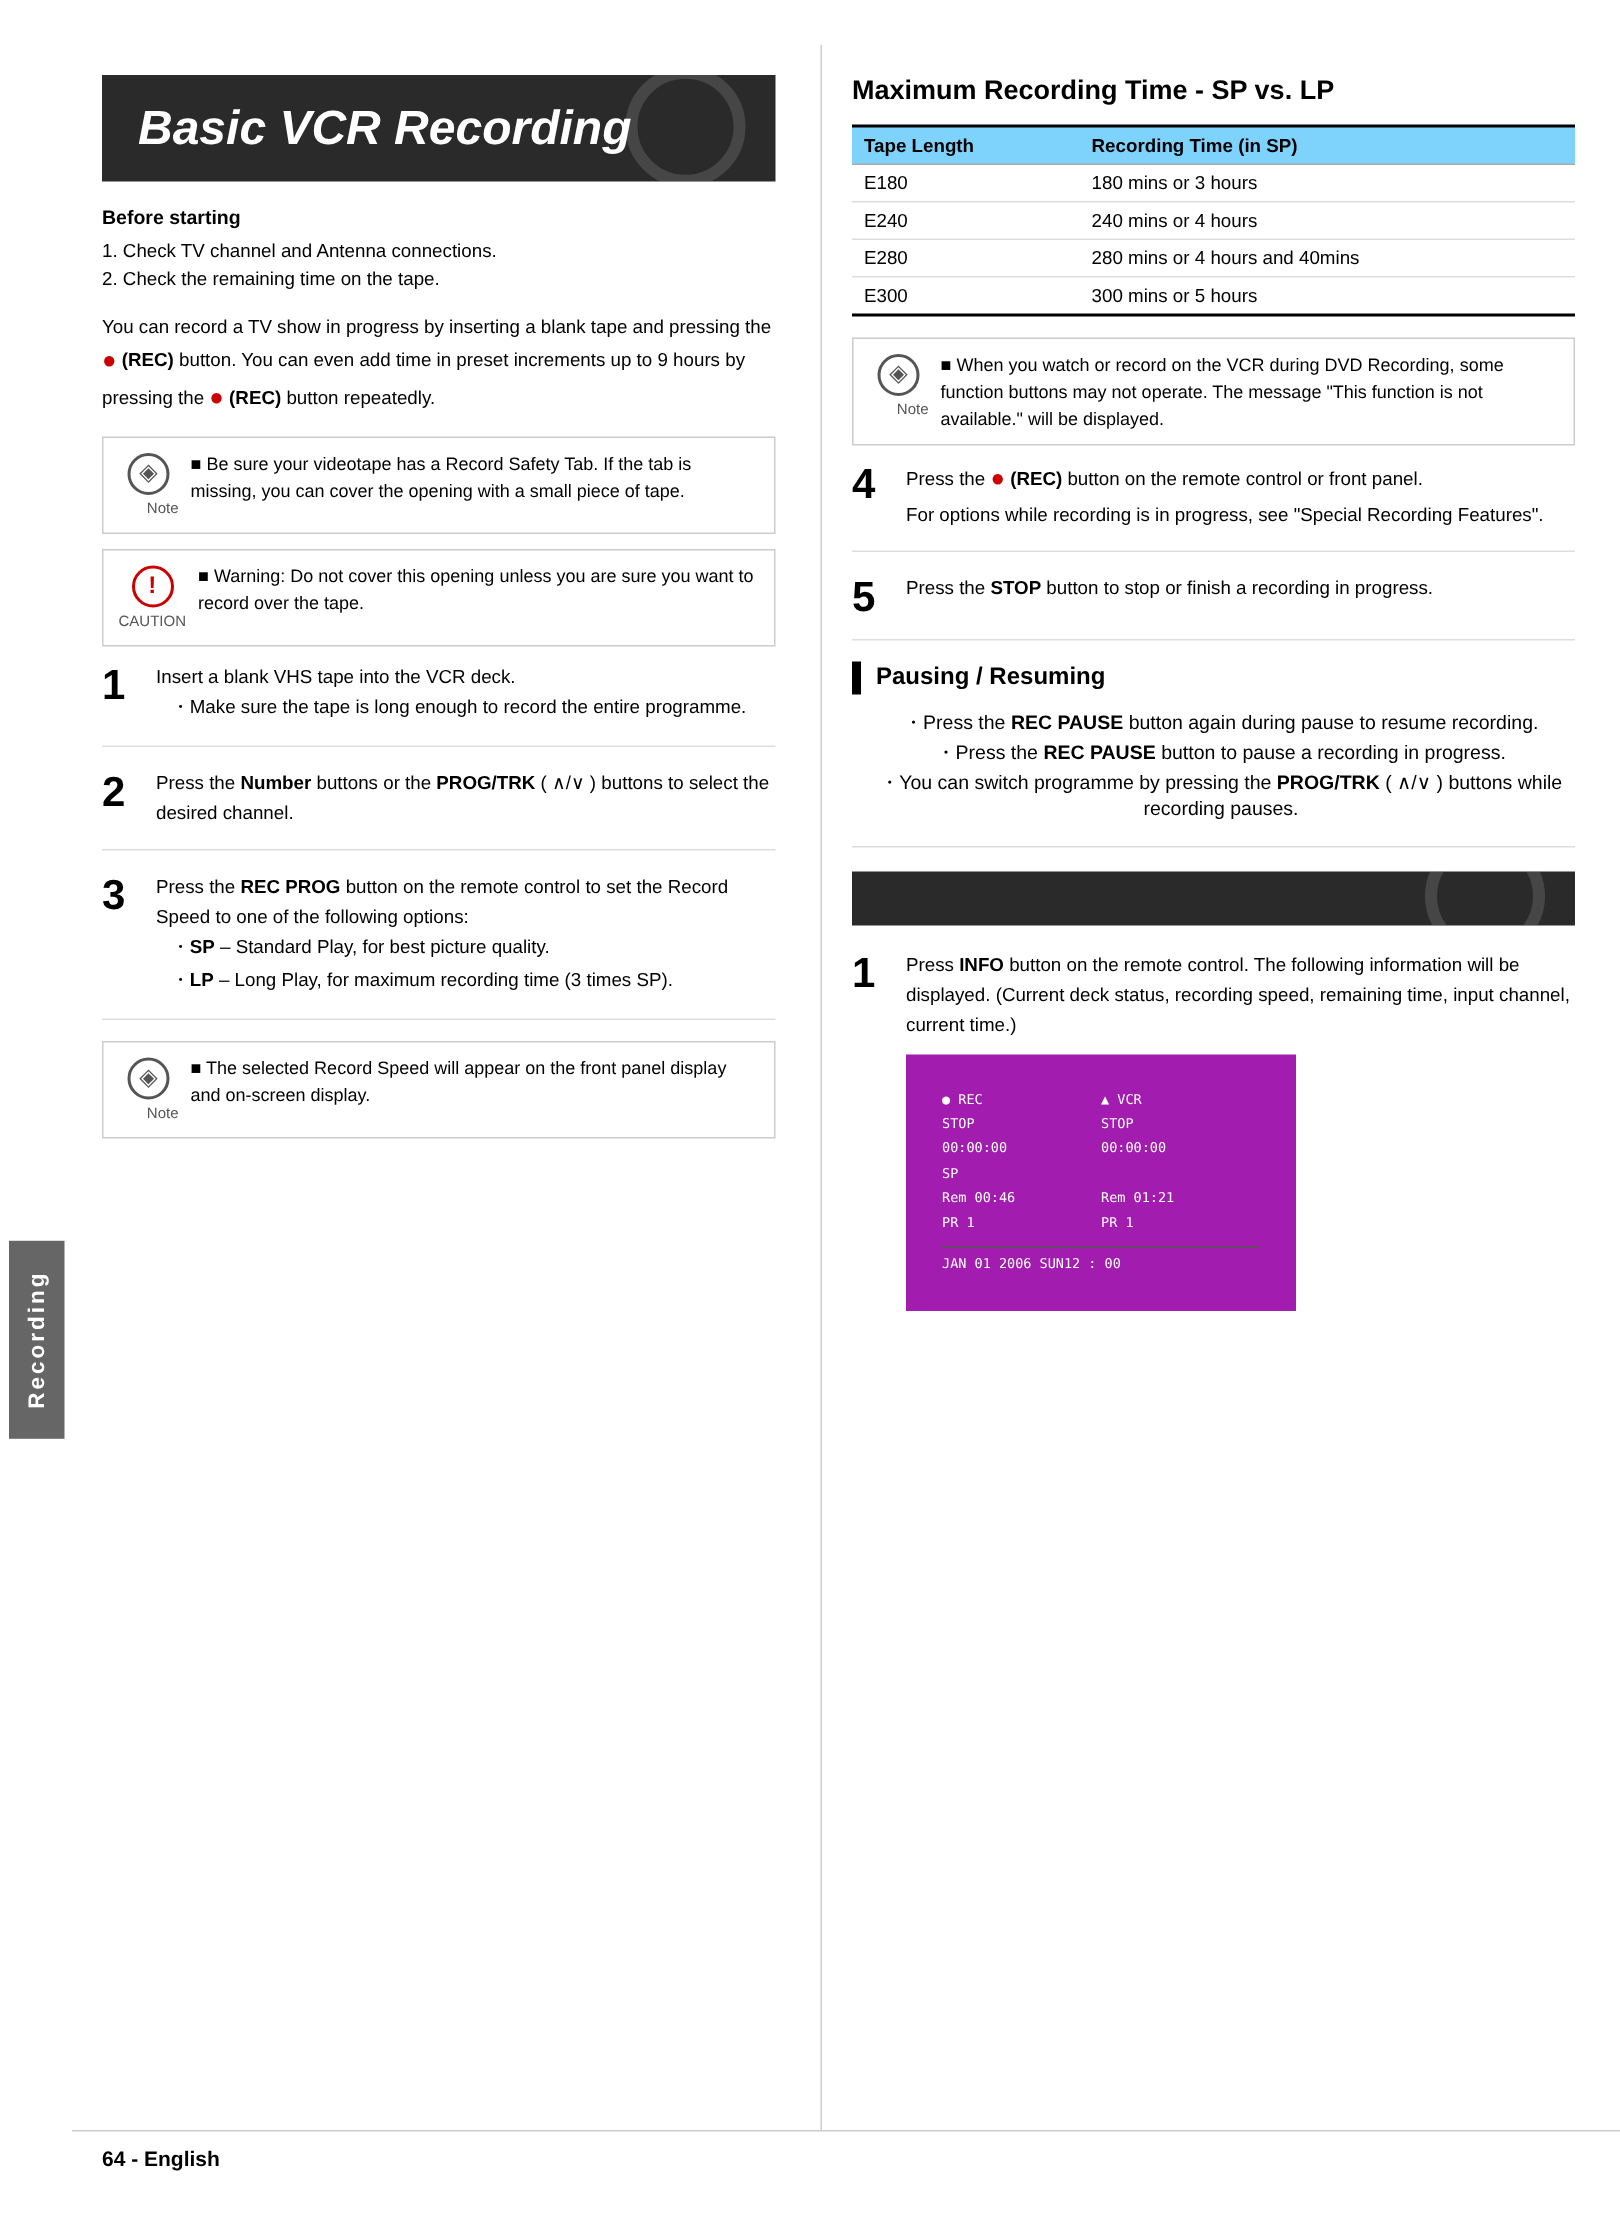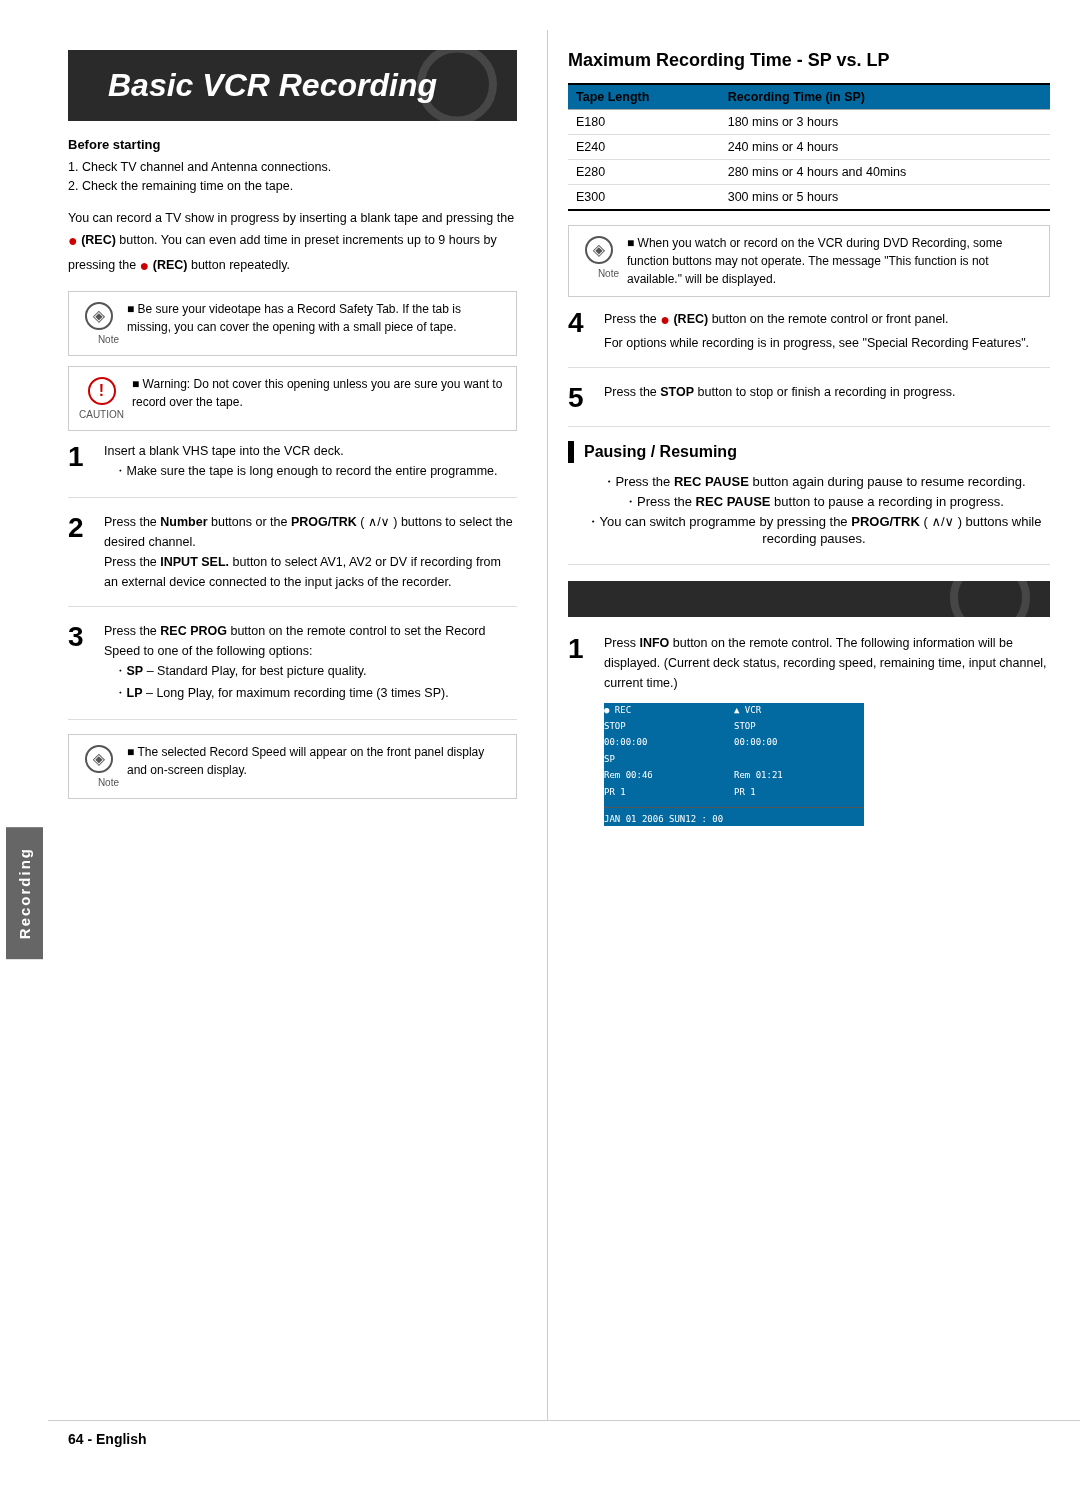--- a/index.html
+++ b/index.html
@@ -53,21 +53,21 @@
       border-right: 1px solid #ccc;
     }
     .right-col {
       flex: 1;
       padding: 20px 30px 20px 20px;
     }
     
     .section-banner {
       background: #2a2a2a;
       color: #fff;
-      padding: 18px 40px;
+      padding: 18px 24px;
       margin-bottom: 16px;
       position: relative;
       overflow: hidden;
     }
     .section-banner h1 {
       font-size: 32px;
       font-weight: 900;
       font-style: italic;
       color: #fff;
       line-height: 1.1;
@@ -189,21 +189,21 @@
       border-collapse: collapse;
       font-size: 12.5px;
       margin-bottom: 14px;
     }
     .recording-table th {
       border-top: 2px solid #000;
       border-bottom: 1px solid #aaa;
       padding: 5px 8px;
       text-align: left;
       font-weight: bold;
-      background: #0369a1;
+      background: #7dd3fc;
     }
     .recording-table td {
       padding: 5px 8px;
       border-bottom: 1px solid #ddd;
     }
     .recording-table tr:last-child td {
       border-bottom: 2px solid #000;
     }
     
     .subsection-title {
@@ -215,24 +215,24 @@
     }
     .bar-accent {
       width: 6px;
       height: 22px;
       background: #000;
       display: inline-block;
       margin-right: 10px;
     }
     
     .screen-mockup {
-      background: #0369a1;
+      background: #a21caf;
       color: #fff;
       width: 260px;
-      padding: 0;
+      padding: 24px;
       font-size: 9px;
       font-family: monospace;
       margin-top: 10px;
     }
     .screen-inner {
       display: flex;
       justify-content: space-between;
     }
     .screen-col {
       flex: 1;
@@ -316,21 +316,20 @@
           <div class="step-content">
             <span>Insert a blank VHS tape into the VCR deck.</span>
             <div class="bullet-point">Make sure the tape is long enough to record the entire programme.</div>
           </div>
         </div>
 
         <div class="step">
           <div class="step-num">2</div>
           <div class="step-content">
             <span>Press the <b>Number</b> buttons or the <b>PROG/TRK</b> ( ∧/∨ ) buttons to select the desired channel.</span><br>
-            <span>Press the <b>INPUT SEL.</b> button to select AV1, AV2 or DV if recording from an external device connected to the input jacks of the recorder.</span>
           </div>
         </div>
 
         <div class="step">
           <div class="step-num">3</div>
           <div class="step-content">
             <span>Press the <b>REC PROG</b> button on the remote control to set the Record Speed to one of the following options:</span>
             <div class="bullet-point"><b>SP</b> – Standard Play, for best picture quality.</div>
             <div class="bullet-point"><b>LP</b> – Long Play, for maximum recording time (3 times SP).</div>
           </div>

